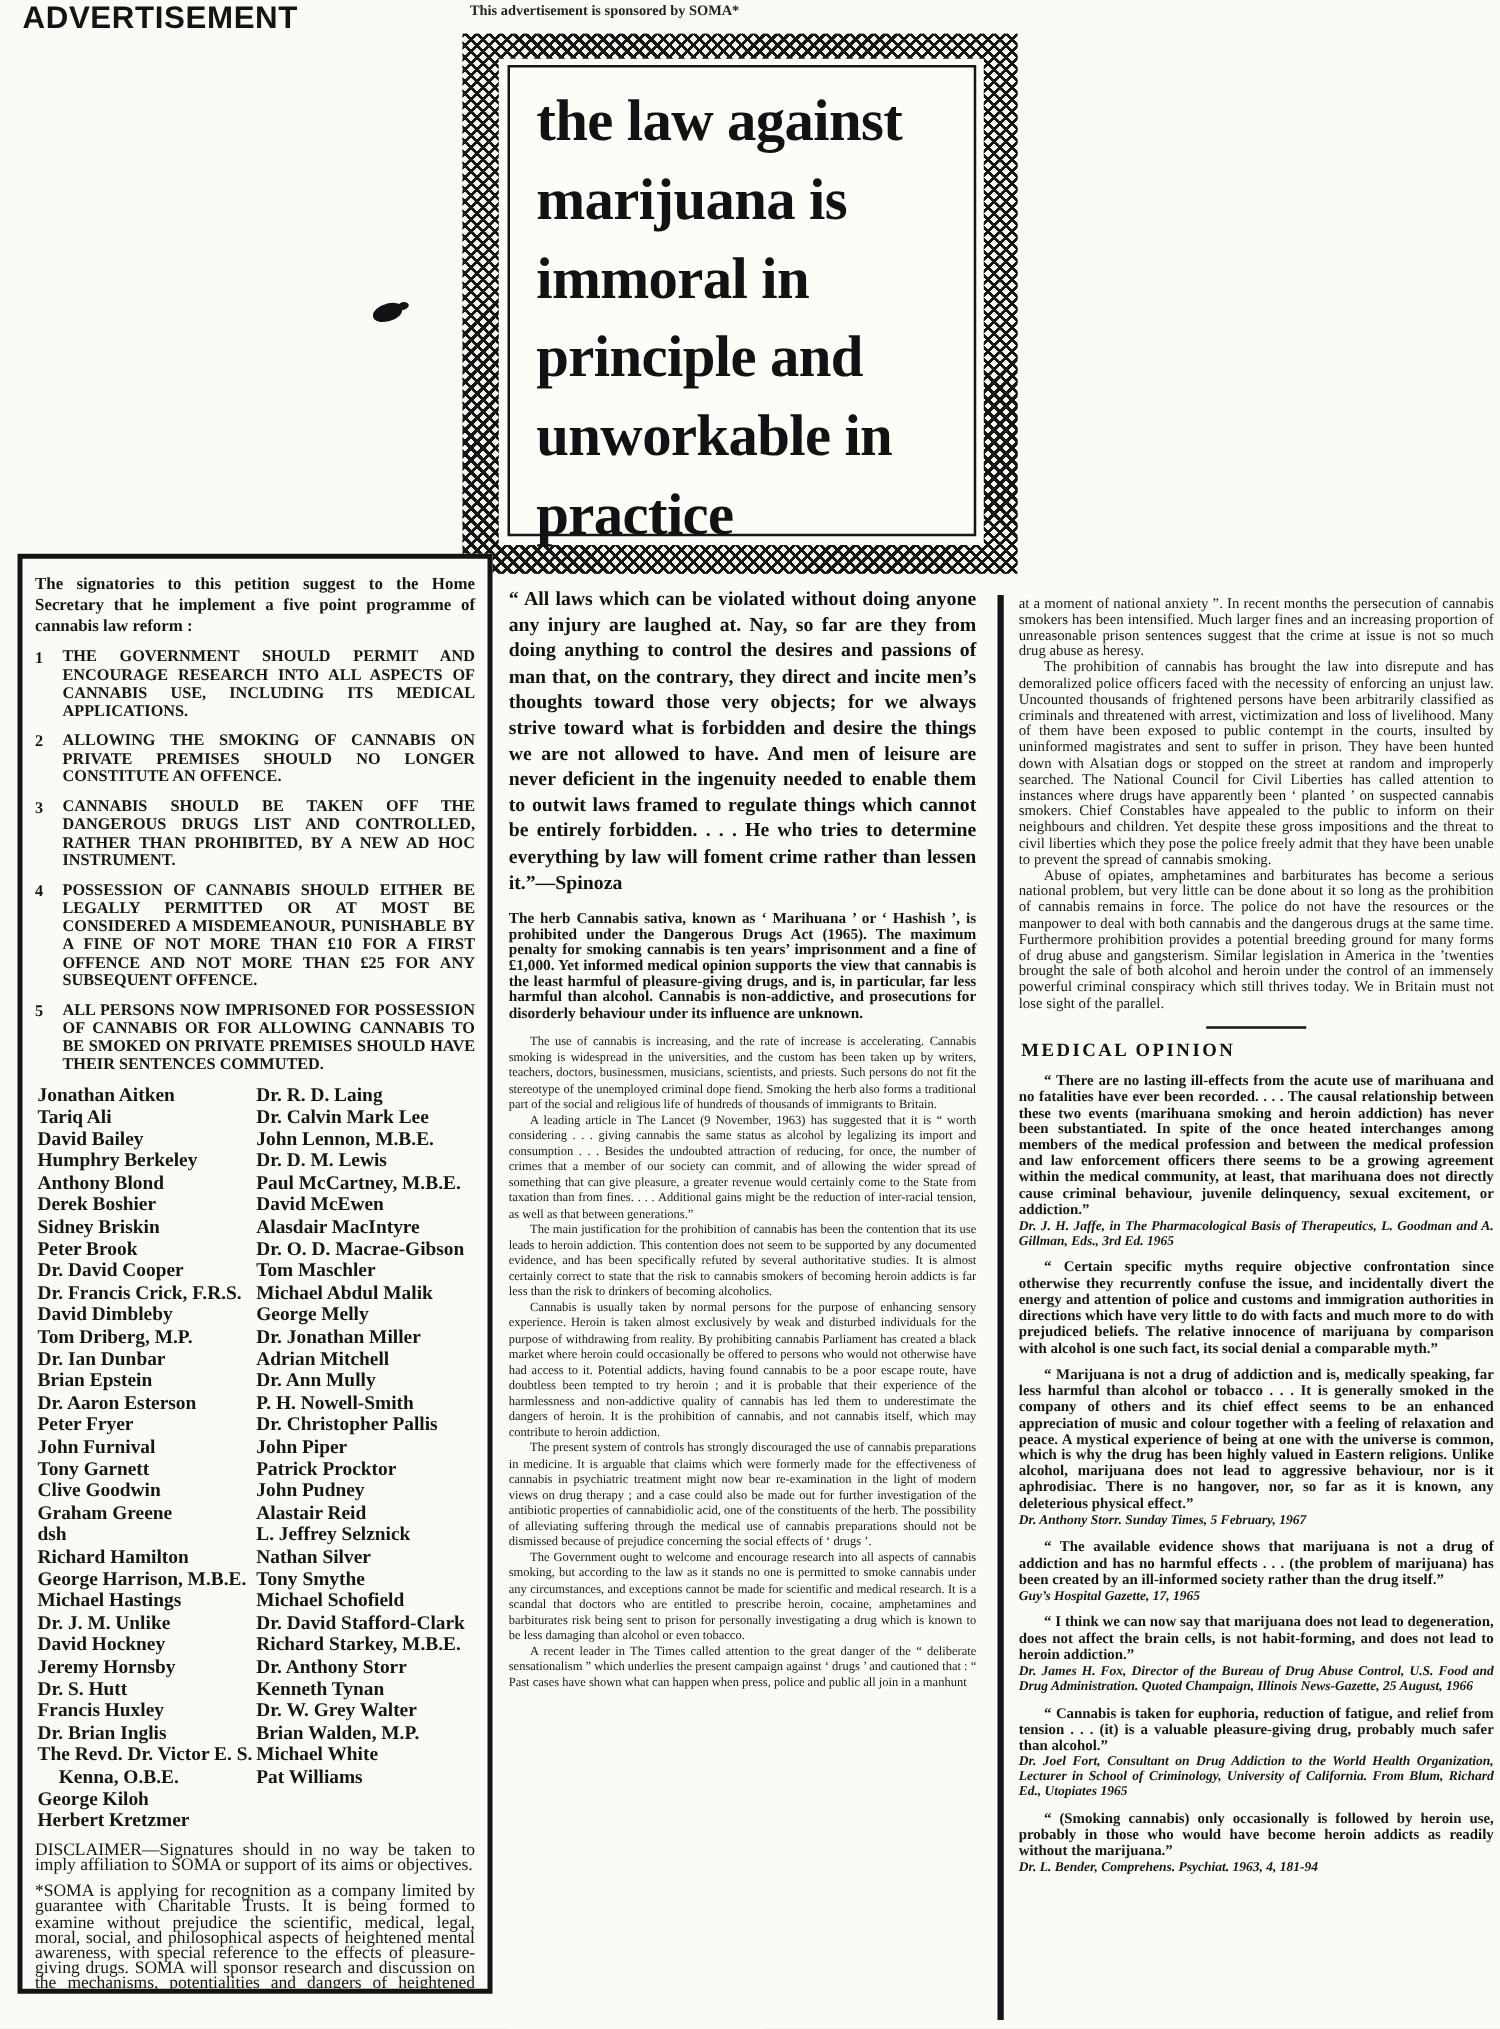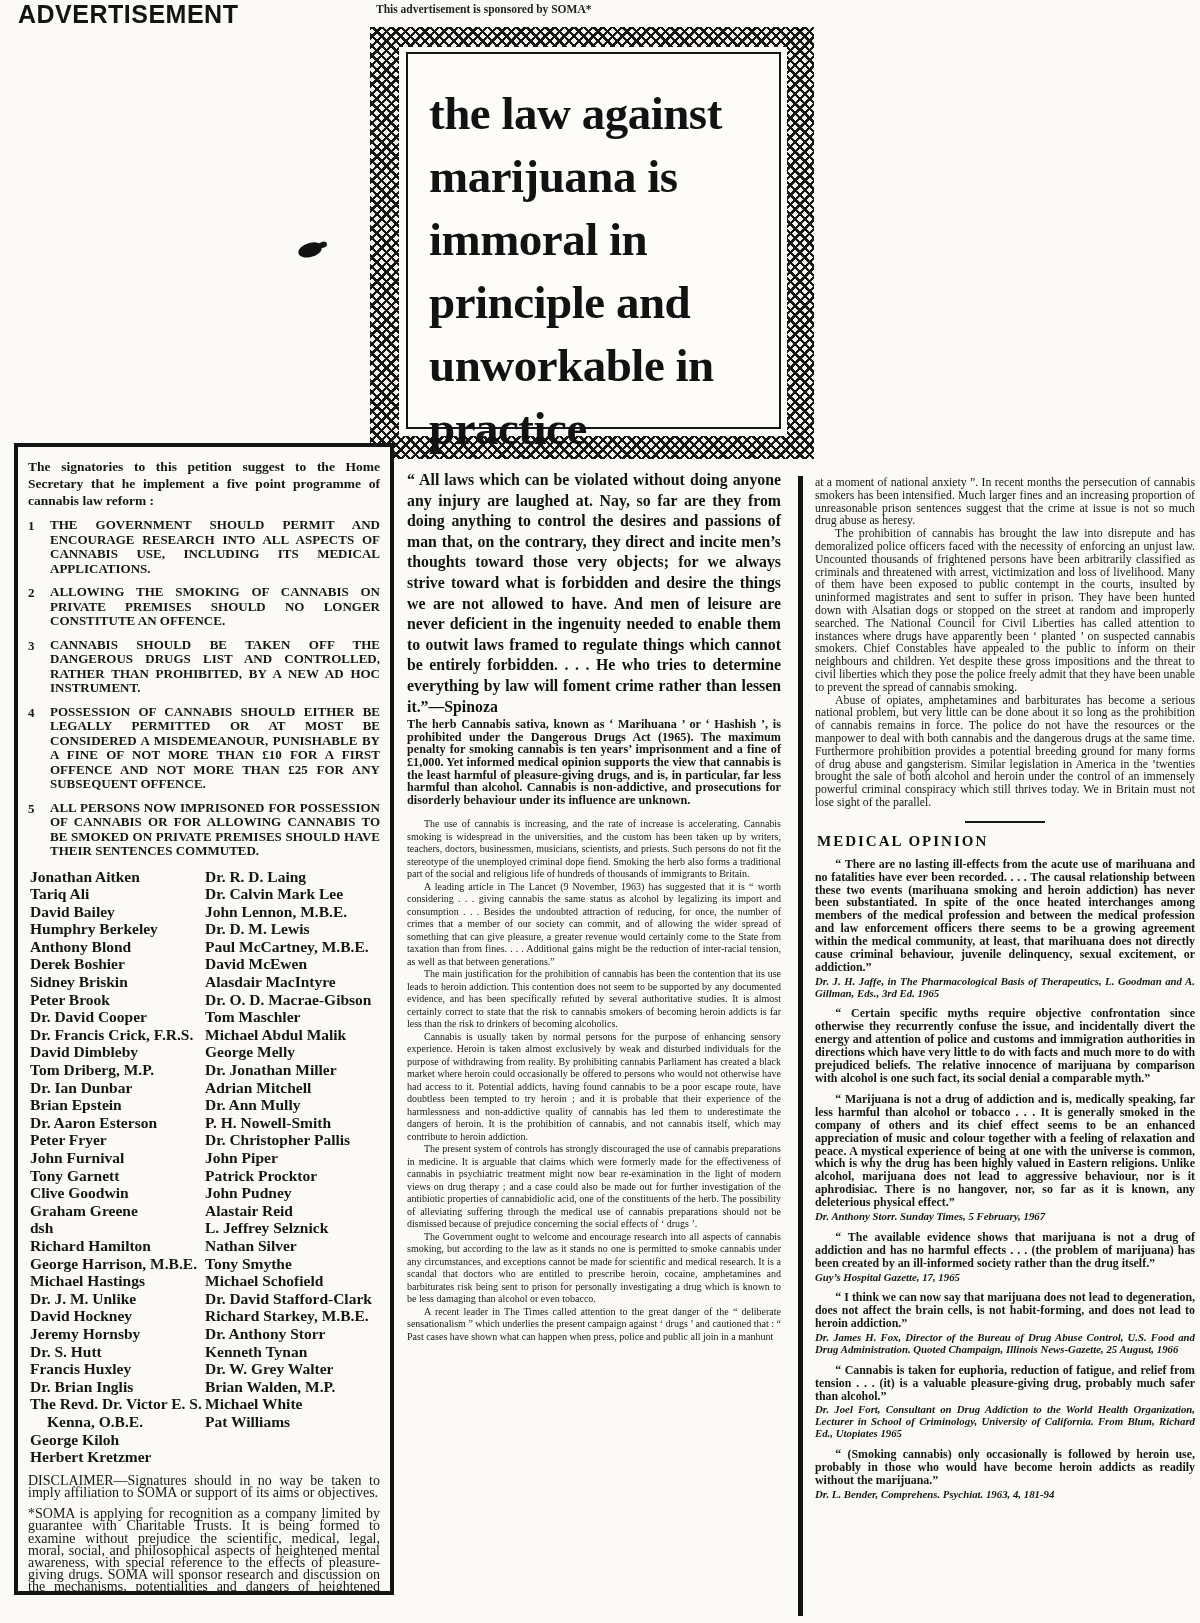--- a/index.html
+++ b/index.html
@@ -39,21 +39,21 @@
   }
   .headline-white {
     position:absolute; left:29px; right:27px; top:20px; bottom:23px;
     background:#fdfcf9;
   }
   .headline-rule {
     position:absolute; left:7px; right:6px; top:5px; bottom:7px;
     border:2px solid #161616;
   }
   .headline {
-    margin:0; padding:28px 8px 0 21px;
+    margin:0; padding:12px 8px 0 21px;
     font-size:47px; line-height:63px; font-weight:bold;
     letter-spacing:-0.5px; white-space:pre-line; color:#121212;
   }
   
   .petition-box {
     position:absolute; left:14px; top:443px; width:380px; height:1152px;
     border:4px solid #141414; box-sizing:border-box;
     padding:11px 10px 0 10px; overflow:hidden; background:#fbfaf6;
   }
   .intro {
@@ -69,21 +69,21 @@
     font-size:15.5px; line-height:17.6px; font-weight:bold;
     padding-left:17px; text-indent:-17px; white-space:normal;
   }
   .disclaimer {
     margin:9px 0 0 0; font-size:14px; line-height:12.2px; text-align:justify;
   }
   
   .mid-col { position:absolute; left:407px; top:470px; width:374px; }
   .spinoza {
     font-size:15.8px; line-height:20.6px; font-weight:bold;
-    text-align:justify; margin-bottom:1px; color:#121212;
+    text-align:justify; margin-bottom:11px; color:#121212;
   }
   .lead-bold {
     font-size:12.2px; line-height:12.6px; font-weight:bold;
     text-align:justify; margin-bottom:12px;
   }
   .bodypara {
     font-size:10px; line-height:12.5px; text-align:justify; text-indent:1.7em;
   }
   
   .v-rule { position:absolute; left:798px; top:476px; width:5px; height:1140px; background:#141414; }

